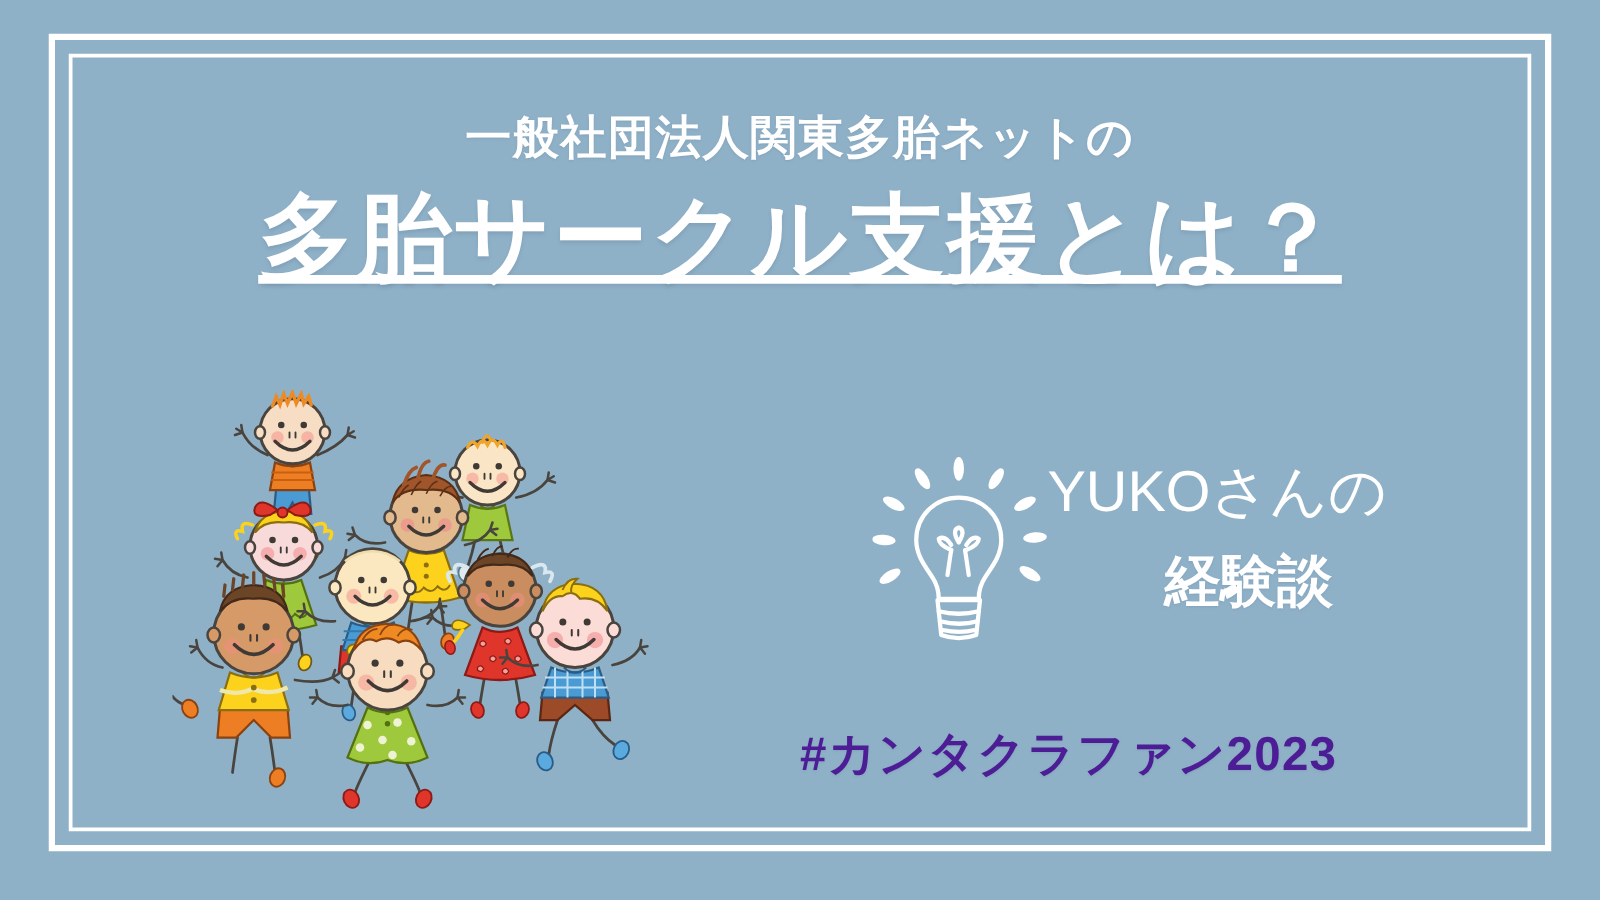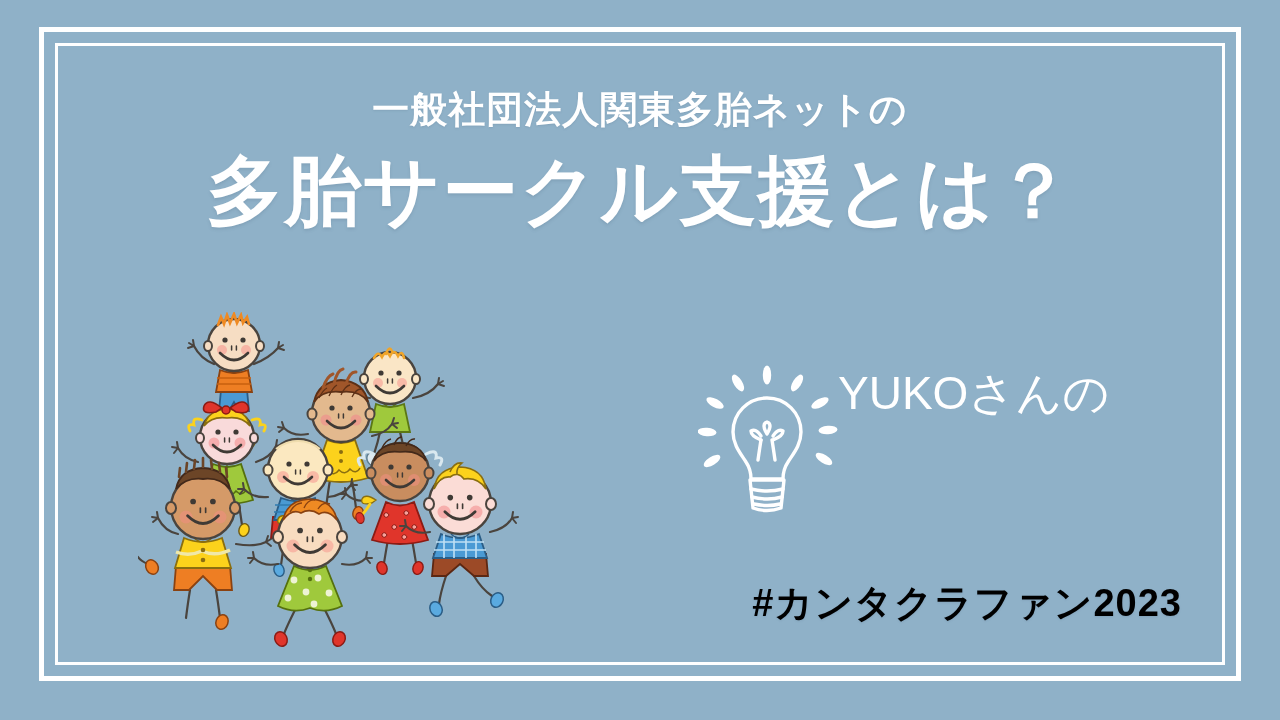--- a/index.html
+++ b/index.html
@@ -61,20 +61,21 @@
     margin: 0 0 14px 0;
     text-shadow: 0 1px 2px rgba(90,120,145,0.25);
   }
   .maintitle {
     font-size: 76px;
     font-weight: bold;
     letter-spacing: 2px;
     line-height: 1.18;
     margin: 11px;
     text-shadow: 0 2px 3px rgba(90,120,145,0.25);
+    text-decoration: underline;
   }
 
   
   .kids {
     position: absolute;
     left: 138px;
     top: 312px;
     width: 404px;
     height: 340px;
   }
@@ -119,24 +120,24 @@
     white-space: nowrap;
     text-shadow: 0 1px 2px rgba(90,120,145,0.22);
   }
 
   
   .hashtag {
     position: absolute;
     left: 640px;
     top: 578px;
     width: 560px;
-    text-align: right;
+    text-align: left;
     padding-right: 18px;
     box-sizing: border-box;
-    color: #000000;
+    color: #4c1d95;
     font-size: 38px;
     font-weight: bold;
     letter-spacing: 1px;
     white-space: nowrap;
     text-shadow: 0 1px 2px rgba(90,120,145,0.22);
   }
 </style>
 </head>
 <body>
 
@@ -471,17 +472,18 @@
           <ellipse cx="17" cy="41" rx="4.2" ry="9.5" transform="rotate(-62 17 41)"></ellipse>
           <ellipse cx="122" cy="41" rx="4.2" ry="9.5" transform="rotate(62 122 41)"></ellipse>
           <ellipse cx="9" cy="70" rx="4.2" ry="9.5" transform="rotate(-86 9 70)"></ellipse>
           <ellipse cx="130" cy="68" rx="4.2" ry="9.5" transform="rotate(86 130 68)"></ellipse>
           <ellipse cx="14" cy="99" rx="4.2" ry="9.5" transform="rotate(-122 14 99)"></ellipse>
           <ellipse cx="126" cy="97" rx="4.2" ry="9.5" transform="rotate(122 126 97)"></ellipse>
         </g>
       </svg>
     </div>
     <div class="speaker-line">YUKOさんの</div>
+    <div class="experience-line">経験談</div>
   </div>
 
   <div class="hashtag">#カンタクラファン2023</div>
 
 </div>
 
 </body></html>

